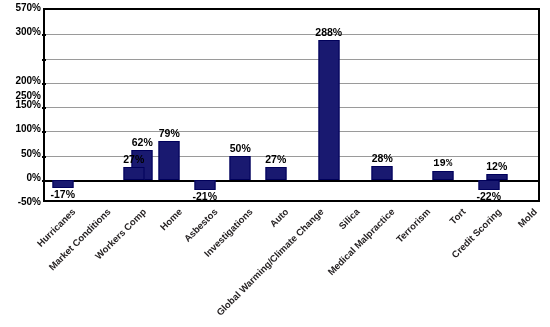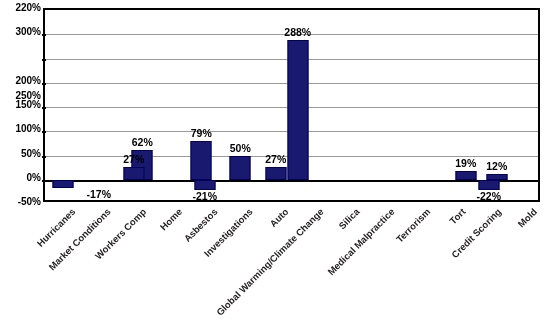--- a/index.html
+++ b/index.html
@@ -130,21 +130,21 @@
     white-space: nowrap;
     text-align: right;
   }
 </style>
 </head>
 <body>
 
 <div id="chart-root">
 
   <div id="y-axis-labels">
-      <div class="ytick" style="top: 8px;">220%</div>
+      <div class="ytick" style="top: 8px;">570%</div>
       <div class="ytick" style="top: 32.25px;">300%</div>
       <div class="ytick" style="top: 68px; margin-top: 28px;">250%</div>
       <div class="ytick" style="top: 80.75px;">200%</div>
       <div class="ytick" style="top: 105px;">150%</div>
       <div class="ytick" style="top: 129.25px;">100%</div>
       <div class="ytick" style="top: 153.5px;">50%</div>
       <div class="ytick" style="top: 177.75px;">0%</div>
       <div class="ytick" style="top: 202px;">-50%</div>
     </div>
 
@@ -161,51 +161,55 @@
         <div class="gridline" style="top: 121.25px;"></div>
         <div class="tickmark" style="top: 121.25px;"></div>
         <div class="gridline" style="top: 145.5px;"></div>
         <div class="tickmark" style="top: 145.5px;"></div>
         <div class="gridline zero" style="top: 169.75px;"></div>
         <div class="tickmark" style="top: 169.75px;"></div>
       </div>
     <div id="bars-layer">
         <div class="bar-slot" style="left: 0px; width: 35.5px;">
           <div class="bar" style="height: 8.245px; top: 169.75px;"></div>
-          <div class="bar-value" style="top: 178.995px; margin-left: 36px;">-17%</div>
+          <div class="bar-value" style="top: 178.995px;">-17%</div>
         </div>
         <div class="bar-slot" style="left: 35.5px; width: 35.5px; margin-left: 44px;">
           <div class="bar" style="height: 30.07px; top: 139.68px;"></div>
           <div class="bar-value" style="top: 126.68px;">62%</div>
         </div>
         <div class="bar-slot" style="left: 71px; width: 35.5px;">
           <div class="bar" style="height: 13.095px; top: 156.655px;"></div>
           <div class="bar-value" style="top: 143.655px;">27%</div>
         </div>
-        <div class="bar-slot" style="left: 106.5px; width: 35.5px; margin-left: 32px;">
+        <div class="bar-slot" style="left: 106.5px; width: 35.5px;">
           <div class="bar" style="height: 38.315px; top: 131.435px;"></div>
           <div class="bar-value" style="top: 118.435px;">79%</div>
         </div>
         <div class="bar-slot" style="left: 142px; width: 35.5px;">
           <div class="bar" style="height: 10.185px; top: 169.75px;"></div>
           <div class="bar-value" style="top: 180.935px;">-21%</div>
         </div>
         <div class="bar-slot" style="left: 177.5px; width: 35.5px;">
           <div class="bar" style="height: 24.25px; top: 145.5px;"></div>
           <div class="bar-value" style="top: 132.5px;">50%</div>
         </div>
         <div class="bar-slot" style="left: 213px; width: 35.5px;">
           <div class="bar" style="height: 13.095px; top: 156.655px;"></div>
           <div class="bar-value" style="top: 143.655px;">27%</div>
         </div>
-        <div class="bar-slot" style="left: 235px; width: 35.5px;">
+        <div class="bar-slot" style="left: 266px; width: 35.5px;">
           <div class="bar" style="height: 139.68px; top: 30.07px;"></div>
           <div class="bar-value" style="top: 17.07px;">288%</div>
         </div>
-        <div class="bar-slot" style="left: 403px; width: 35.5px;">
+        <div class="bar-slot" style="left: 319.5px; width: 35.5px;">
+          <div class="bar" style="height: 13.58px; top: 156.17px;"></div>
+          <div class="bar-value" style="top: 143.17px;">28%</div>
+        </div>
+        <div class="bar-slot" style="left: 380px; width: 35.5px; font-family: Liberation Mono, monospace;">
           <div class="bar" style="height: 9.215px; top: 160.535px;"></div>
           <div class="bar-value" style="top: 147.535px;">19%</div>
         </div>
         <div class="bar-slot" style="left: 426px; width: 35.5px;">
           <div class="bar" style="height: 10.67px; top: 169.75px;"></div>
           <div class="bar-value" style="top: 181.42px;">-22%</div>
         </div>
         <div class="bar-slot" style="left: 434px; width: 35.5px;">
           <div class="bar" style="height: 5.82px; top: 163.93px;"></div>
           <div class="bar-value" style="top: 150.93px;">12%</div>

